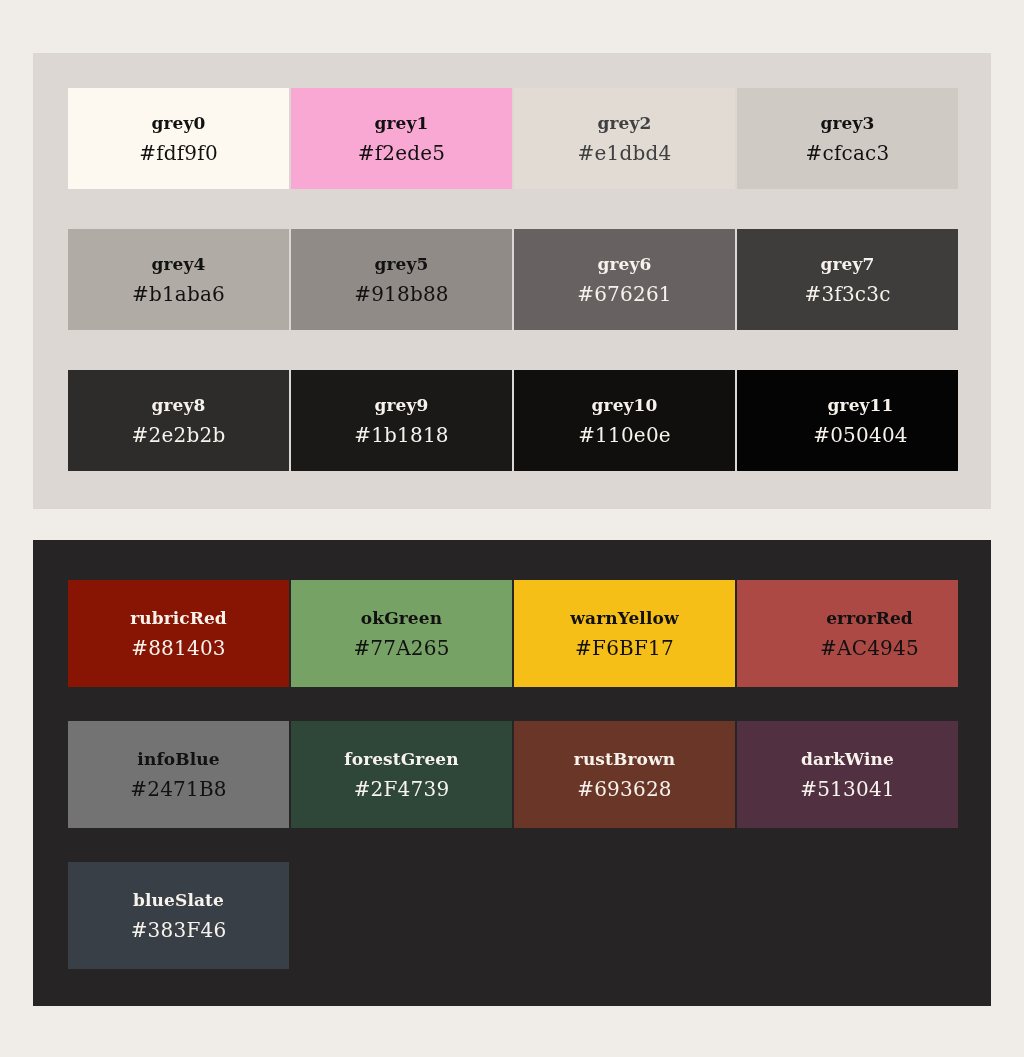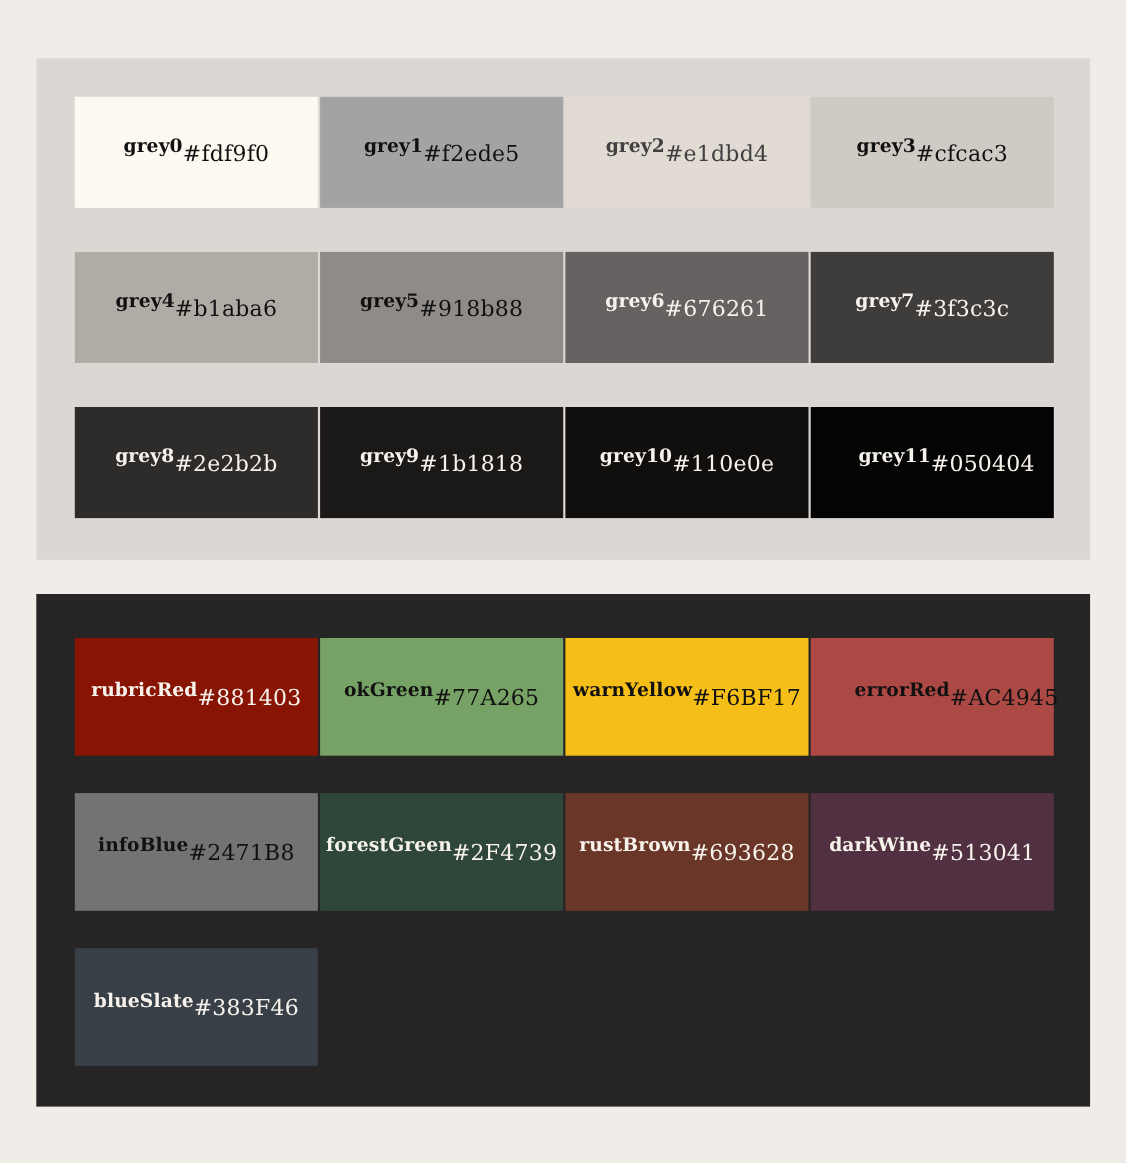--- a/index.html
+++ b/index.html
@@ -56,21 +56,21 @@
   .group--dark .swatch-row.row-0 { top: 40px;  height: 107px; }
   .group--dark .swatch-row.row-1 { top: 181px; height: 107px; }
   .group--dark .swatch-row.row-2 { top: 322px; height: 107px; }
 
   
   .swatch {
     flex: 0 0 221px;
     width: 221px;
     height: 100%;
     display: flex;
-    flex-direction: row;
+    flex-direction: column;
     align-items: center;
     justify-content: center;
     line-height: 1;
   }
 
   .swatch-name {
     font-size: 17px;
     font-weight: bold;
     letter-spacing: 0.1px;
     margin-bottom: 11px;
@@ -88,21 +88,21 @@
 <body style="background: rgb(240, 236, 231);">
 
 <div class="page" style="background: rgb(240, 236, 231);">
   <div id="groups-host">
       <div class="group group--light" style="background: rgb(220, 215, 210);">
         <div class="swatch-row row-0">
           <div class="swatch" style="background: rgb(253, 249, 240); color: rgb(17, 17, 17);">
             <div class="swatch-name">grey0</div>
             <div class="swatch-hex">#fdf9f0</div>
           </div>
-          <div class="swatch" style="background: #a3a3a3; color: rgb(17, 17, 17);">
+          <div class="swatch" style="background: #f9a8d4; color: rgb(17, 17, 17);">
             <div class="swatch-name">grey1</div>
             <div class="swatch-hex">#f2ede5</div>
           </div>
           <div class="swatch" style="background: rgb(225, 219, 212); color: #404040;">
             <div class="swatch-name">grey2</div>
             <div class="swatch-hex">#e1dbd4</div>
           </div>
           <div class="swatch" style="background: rgb(207, 202, 195); color: rgb(17, 17, 17);">
             <div class="swatch-name">grey3</div>
             <div class="swatch-hex">#cfcac3</div>

